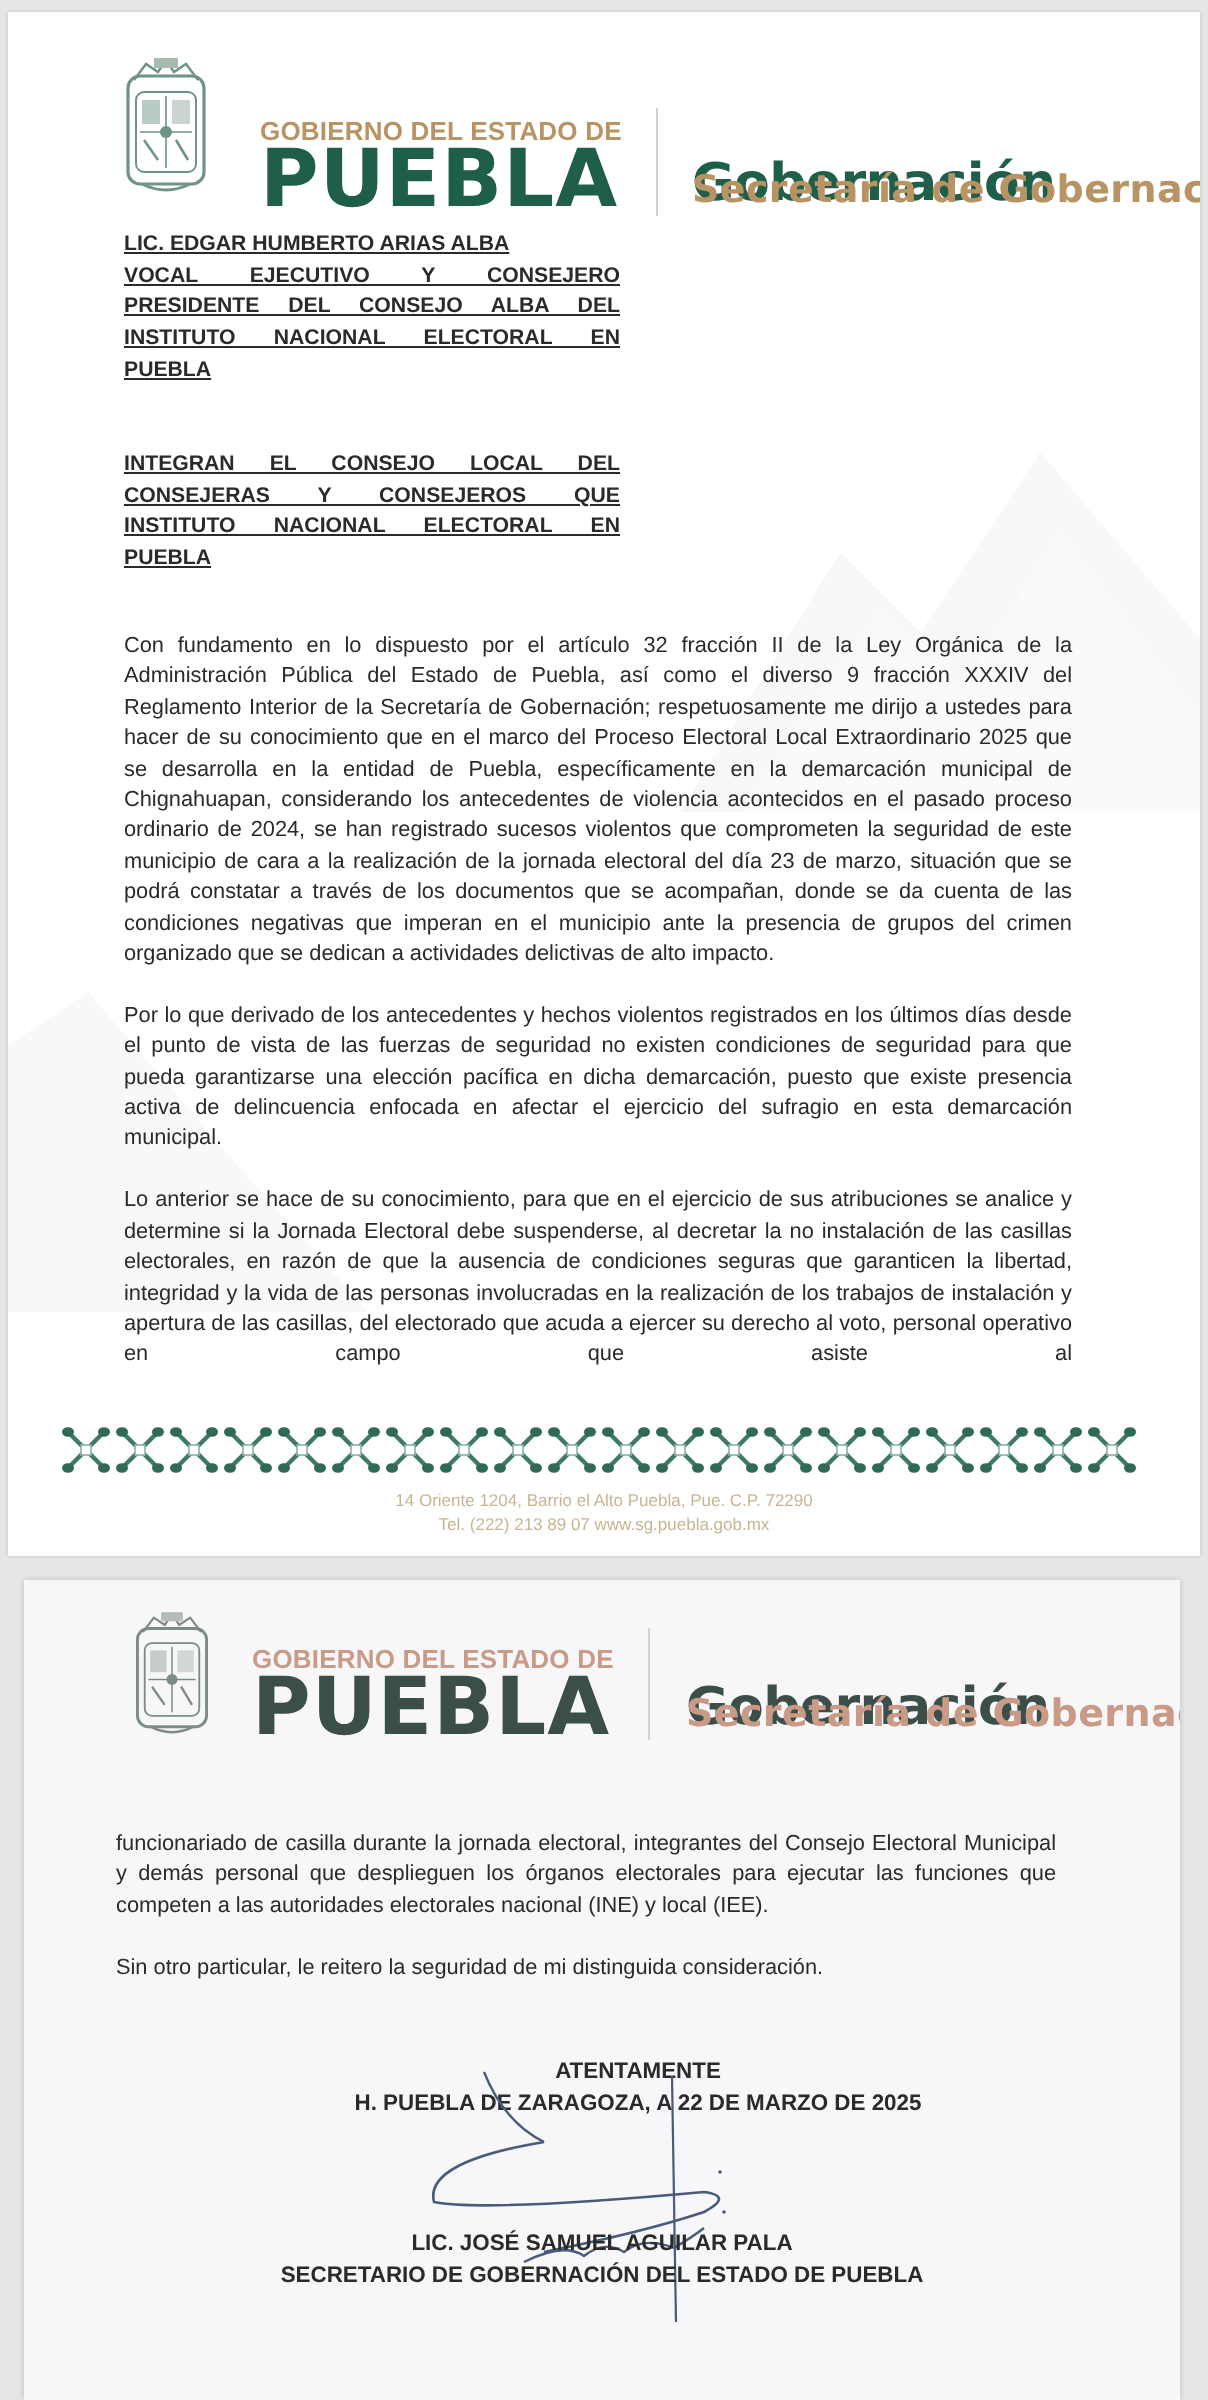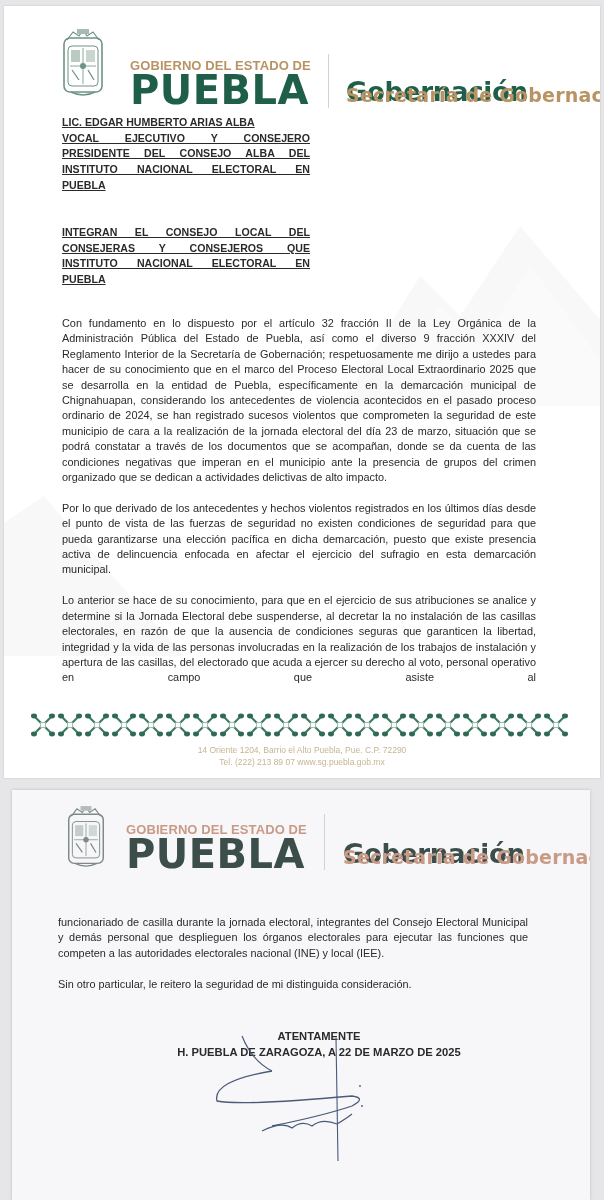--- a/index.html
+++ b/index.html
@@ -202,13 +202,17 @@
 
   <svg class="signature" viewBox="0 0 180 150">
     <path d="M40 10 Q50 35 70 45" fill="none" stroke="#4a5a7a" stroke-width="1.2"></path>
     <path d="M70 45 Q10 55 15 75 Q40 80 150 70 Q165 72 150 80 Q120 90 70 100" fill="none" stroke="#4a5a7a" stroke-width="1.3"></path>
     <path d="M60 105 Q80 95 90 102 Q100 94 110 100 Q120 92 135 98 Q145 92 150 88" fill="none" stroke="#4a5a7a" stroke-width="1.2"></path>
     <line x1="134" y1="12" x2="136" y2="135" stroke="#4a5a7a" stroke-width="1.1"></line>
     <circle cx="158" cy="60" r="0.9" fill="#4a5a7a"></circle>
     <circle cx="160" cy="80" r="0.9" fill="#4a5a7a"></circle>
   </svg>
 
+  <div class="sig-block" style="top:325px;">
+    <div>LIC. JOSÉ SAMUEL AGUILAR PALA</div>
+    <div>SECRETARIO DE GOBERNACIÓN DEL ESTADO DE PUEBLA</div>
+  </div>
 </div>
 
 </body></html>

